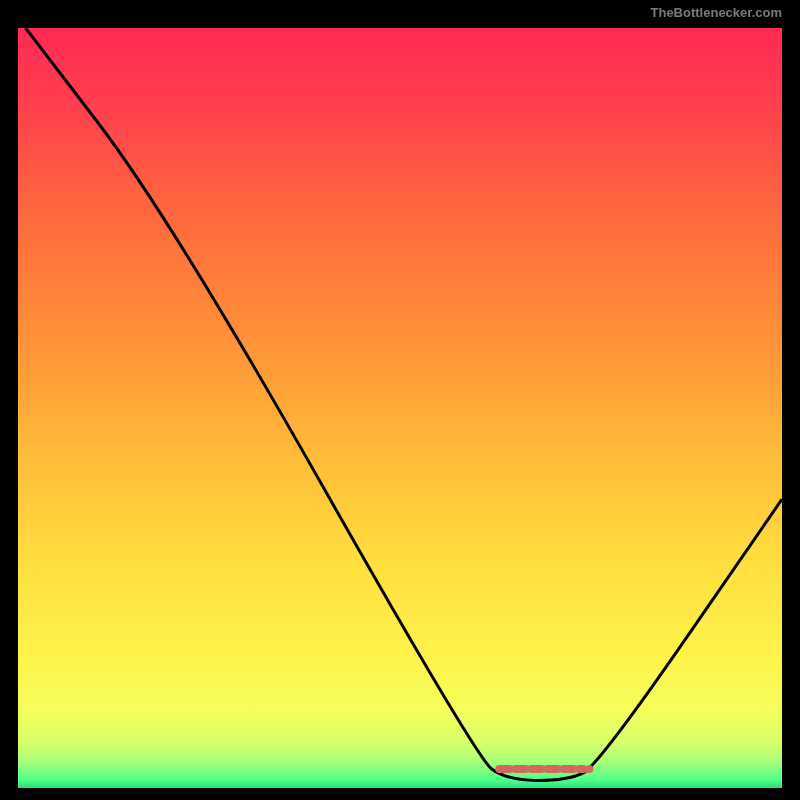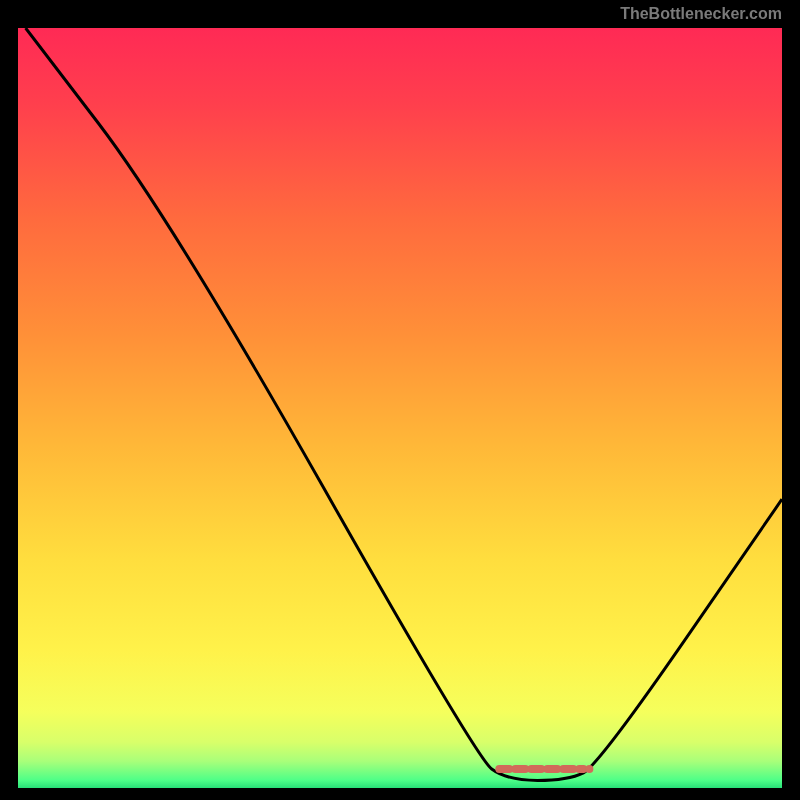--- a/index.html
+++ b/index.html
@@ -9,21 +9,21 @@
     width: 800px;
     height: 800px;
     position: relative;
     font-family: Arial, sans-serif;
   }
   .attribution {
     position: absolute;
     top: 5px;
     right: 18px;
     color: #7a7a7a;
-    font-size: 16px;
+    font-size: 13px;
     font-weight: bold;
     z-index: 10;
   }
   .chart-area {
     position: absolute;
     top: 28px;
     left: 18px;
     width: 764px;
     height: 760px;
   }

